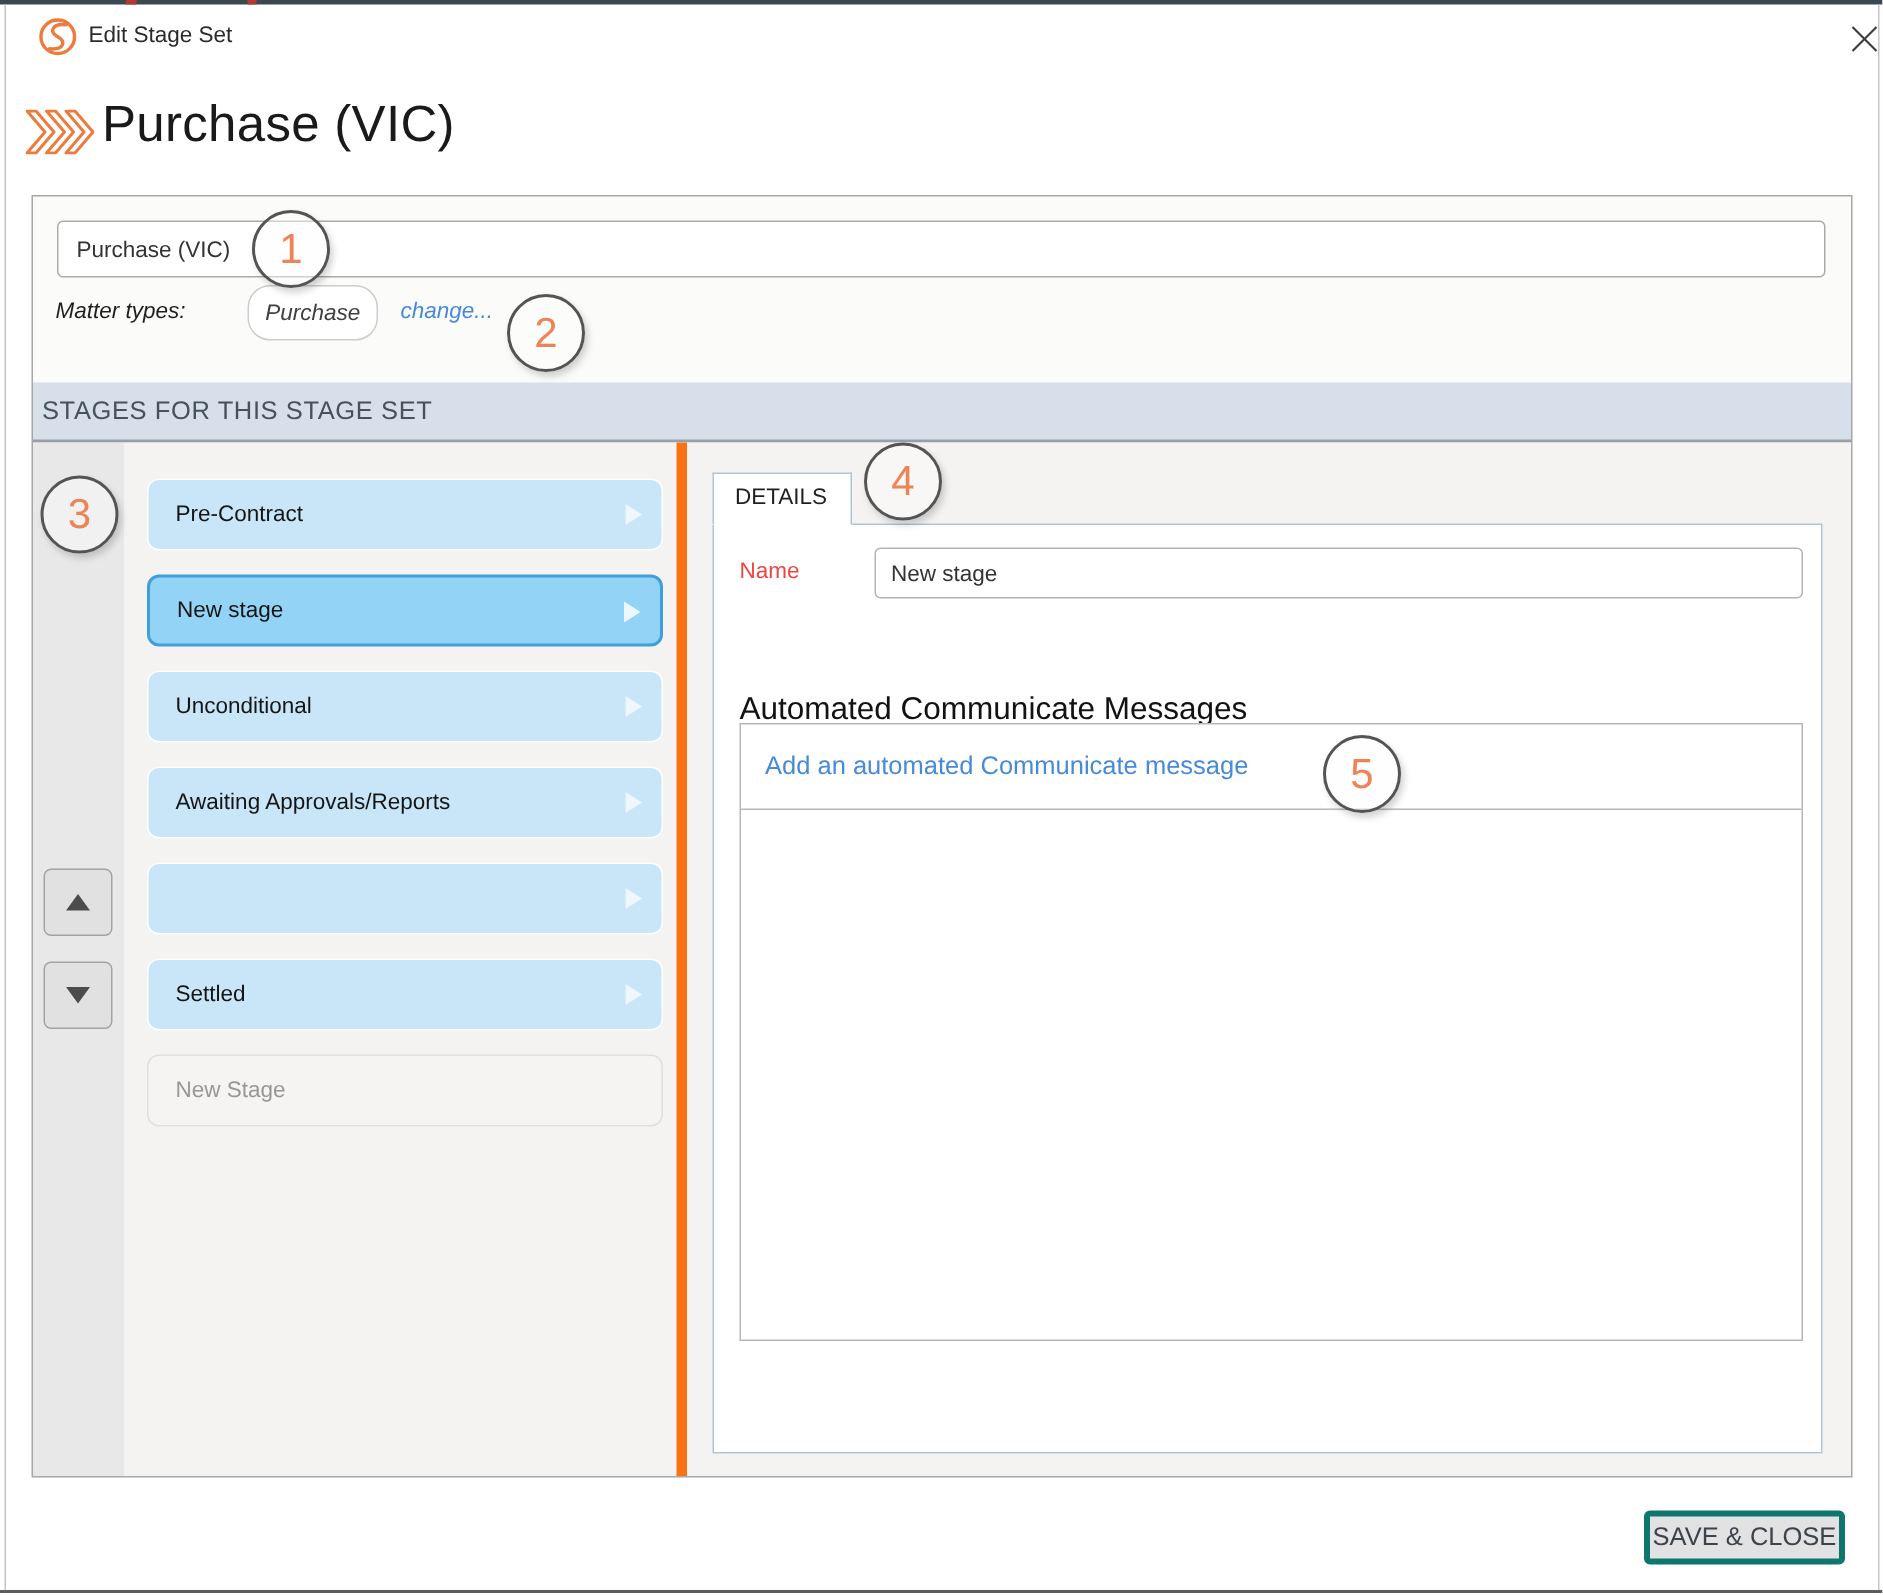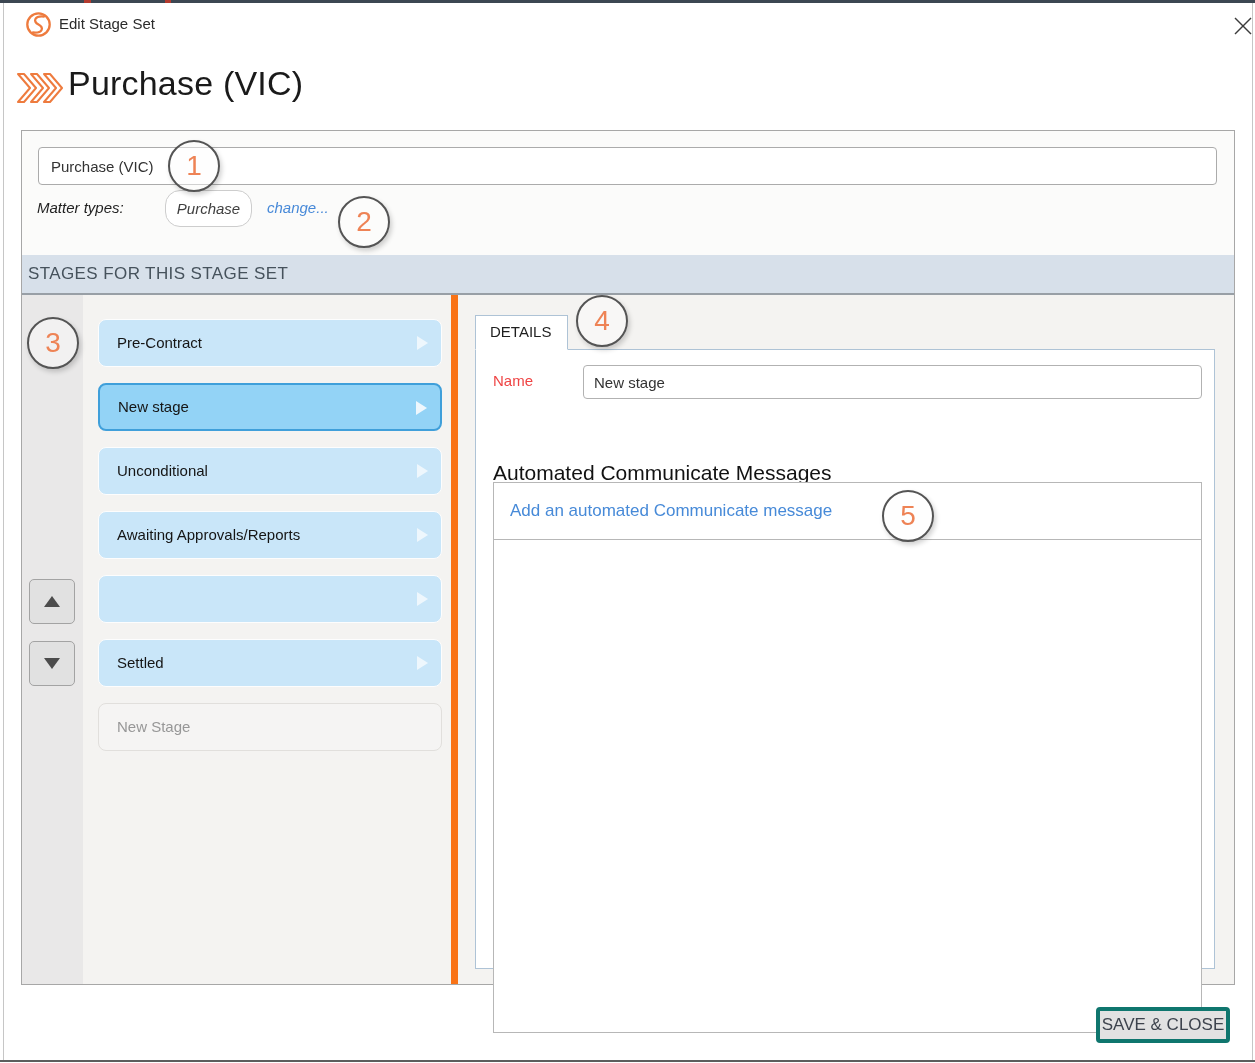--- a/index.html
+++ b/index.html
@@ -96,21 +96,21 @@
     background:#ffffff; border:1px solid #aec3d6;
   }
   .dp-name-label { position:absolute; left:17px; top:22px; font-size:15px; color:#ef4444; }
   .dp-name-input {
     position:absolute; left:107px; top:15px; width:619px; height:34px;
     border:1px solid #b2b2b2; border-radius:4px; background:#fff;
     font-family:inherit; font-size:15px; color:#333; padding:0 10px; outline:none;
   }
   .dp-heading { position:absolute; left:17px; top:83px; font-size:21px; color:#121212; font-weight:400;margin-top:28px; }
   .messages-box {
-    position:absolute; left:17px; top:132px; width:709px; height:551px;
+    position:absolute; left:17px; top:132px; width:709px; height:412px;
     background:#fff; border:1px solid #b7b7b7;
   }
   .add-msg-row { height:57px; border-bottom:1px solid #b7b7b7; }
   .add-msg-link { display:inline-block; margin:18px 0 0 16px; font-size:17px; color:#478ad8; cursor:pointer; }
 
   
   .save-close-btn {
     position:absolute; left:1096px; top:1007px; width:134px; height:36px;
     background:#e2e2e2; border:4px solid #0f766e; border-radius:4px;
     font-family:inherit; font-size:17px; color:#3d434d; cursor:pointer;

